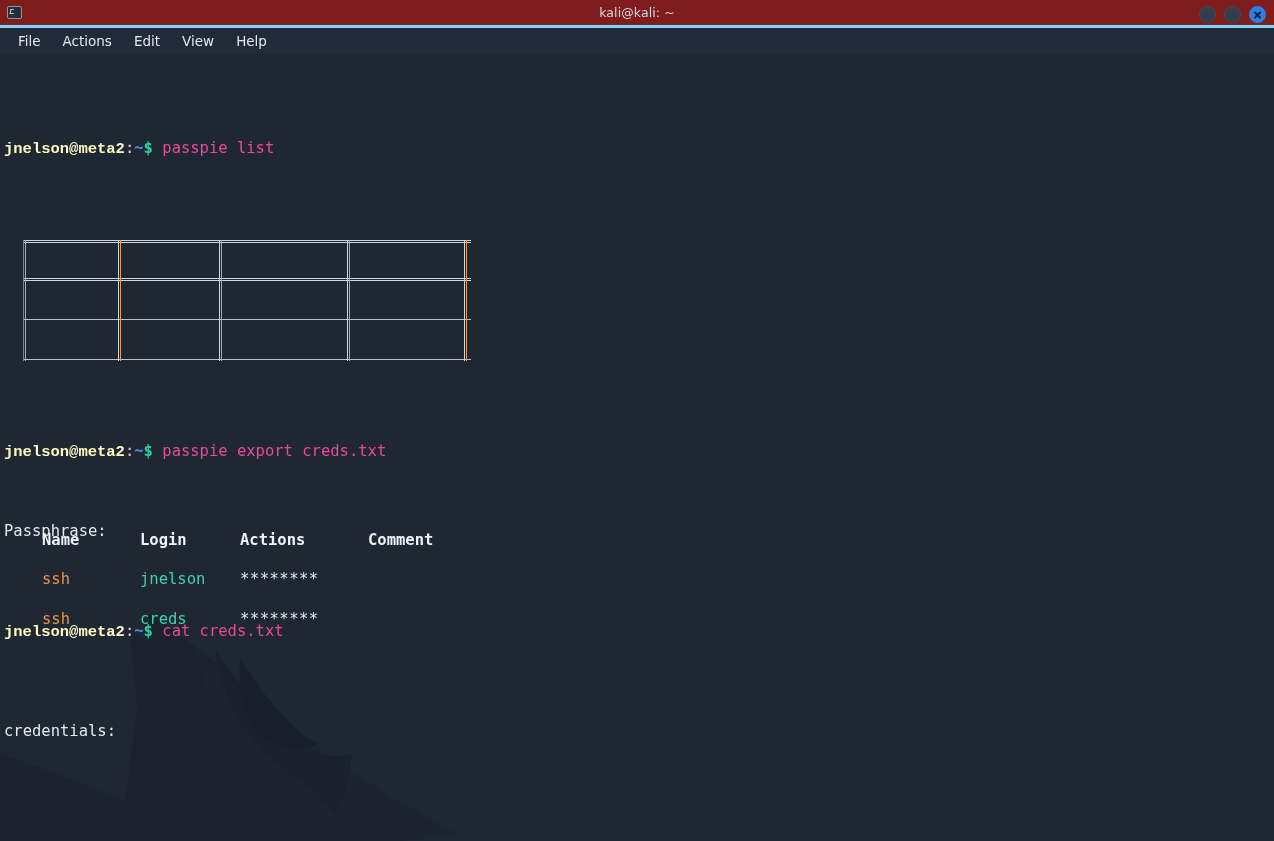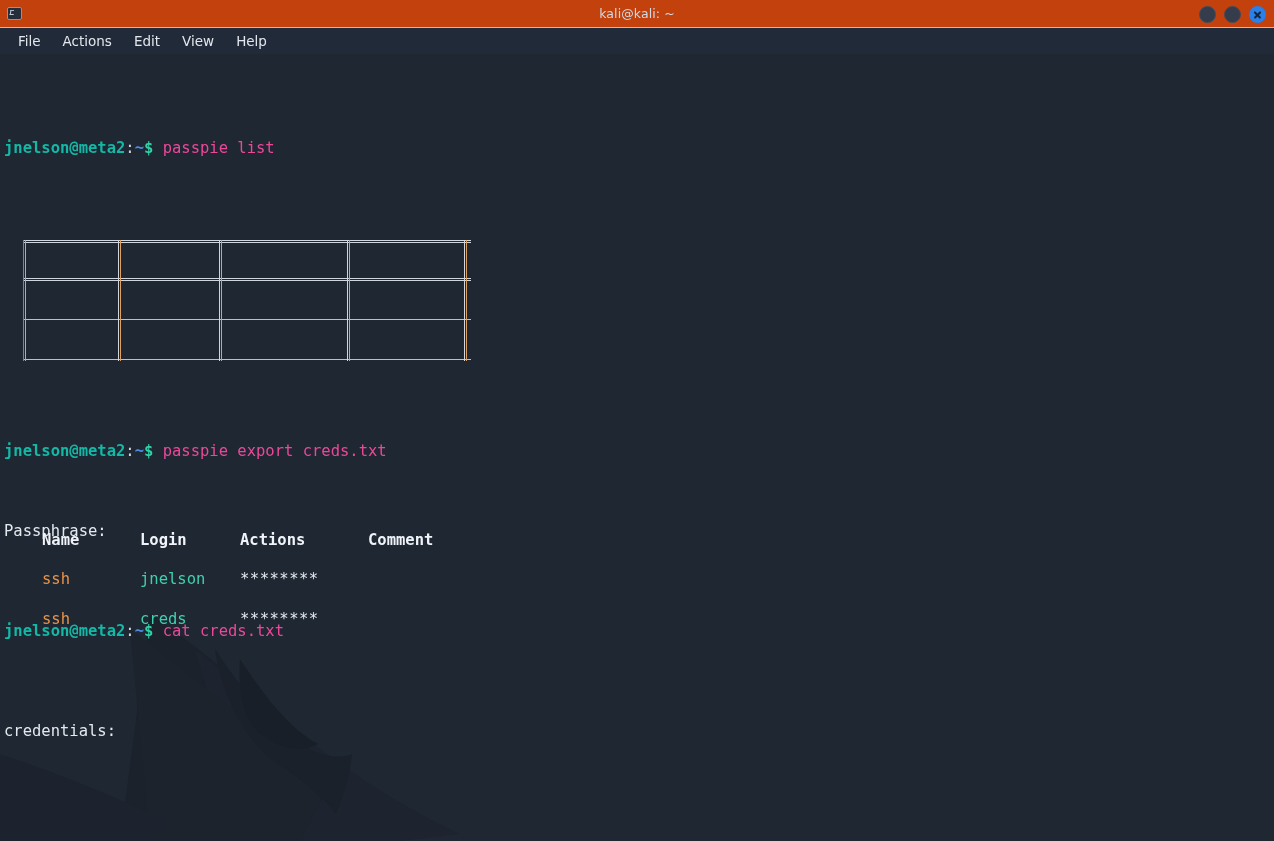--- a/index.html
+++ b/index.html
@@ -20,26 +20,26 @@
     width: 1274px;
     height: 841px;
     display: flex;
     flex-direction: column;
     position: relative;
     background: #212a38;
   }
 
   .titlebar {
     height: 28px;
-    background: #c2410c;
+    background: #7f1d1d;
     display: flex;
     align-items: center;
     position: relative;
     flex: 0 0 28px;
-    border-bottom: 1px solid #7dd3fc;
+    border-bottom: 3px solid #7dd3fc;
   }
 
   .term-icon {
     width: 15px;
     height: 13px;
     margin-left: 7px;
     border: 1px solid #8d95a4;
     border-radius: 2px;
     position: relative;
     background: #262e3c;
@@ -149,21 +149,21 @@
     font-size: 15.5px;
     line-height: 20px;
     color: #e4e8ef;
     white-space: pre;
     letter-spacing: 0px;
   }
 
   .line { height: 20px; white-space: pre; }
 
   
-  .ps-user { color: #14b8a6; font-weight: bold; }
+  .ps-user { color: #fef9c3; font-weight: bold; font-family: Liberation Mono, monospace; }
   .ps-colon { color: #cfd6e0; }
   .ps-tilde { color: #4d8ce0; font-weight: bold; }
   .ps-dollar { color: #2fd3a7; font-weight: bold; }
   .cmd { color: #ec4899; }
   .out { color: #e4e8ef; }
 
   
   .pp-table {
     position: relative;
     margin: 1px 0 1px 7px;

